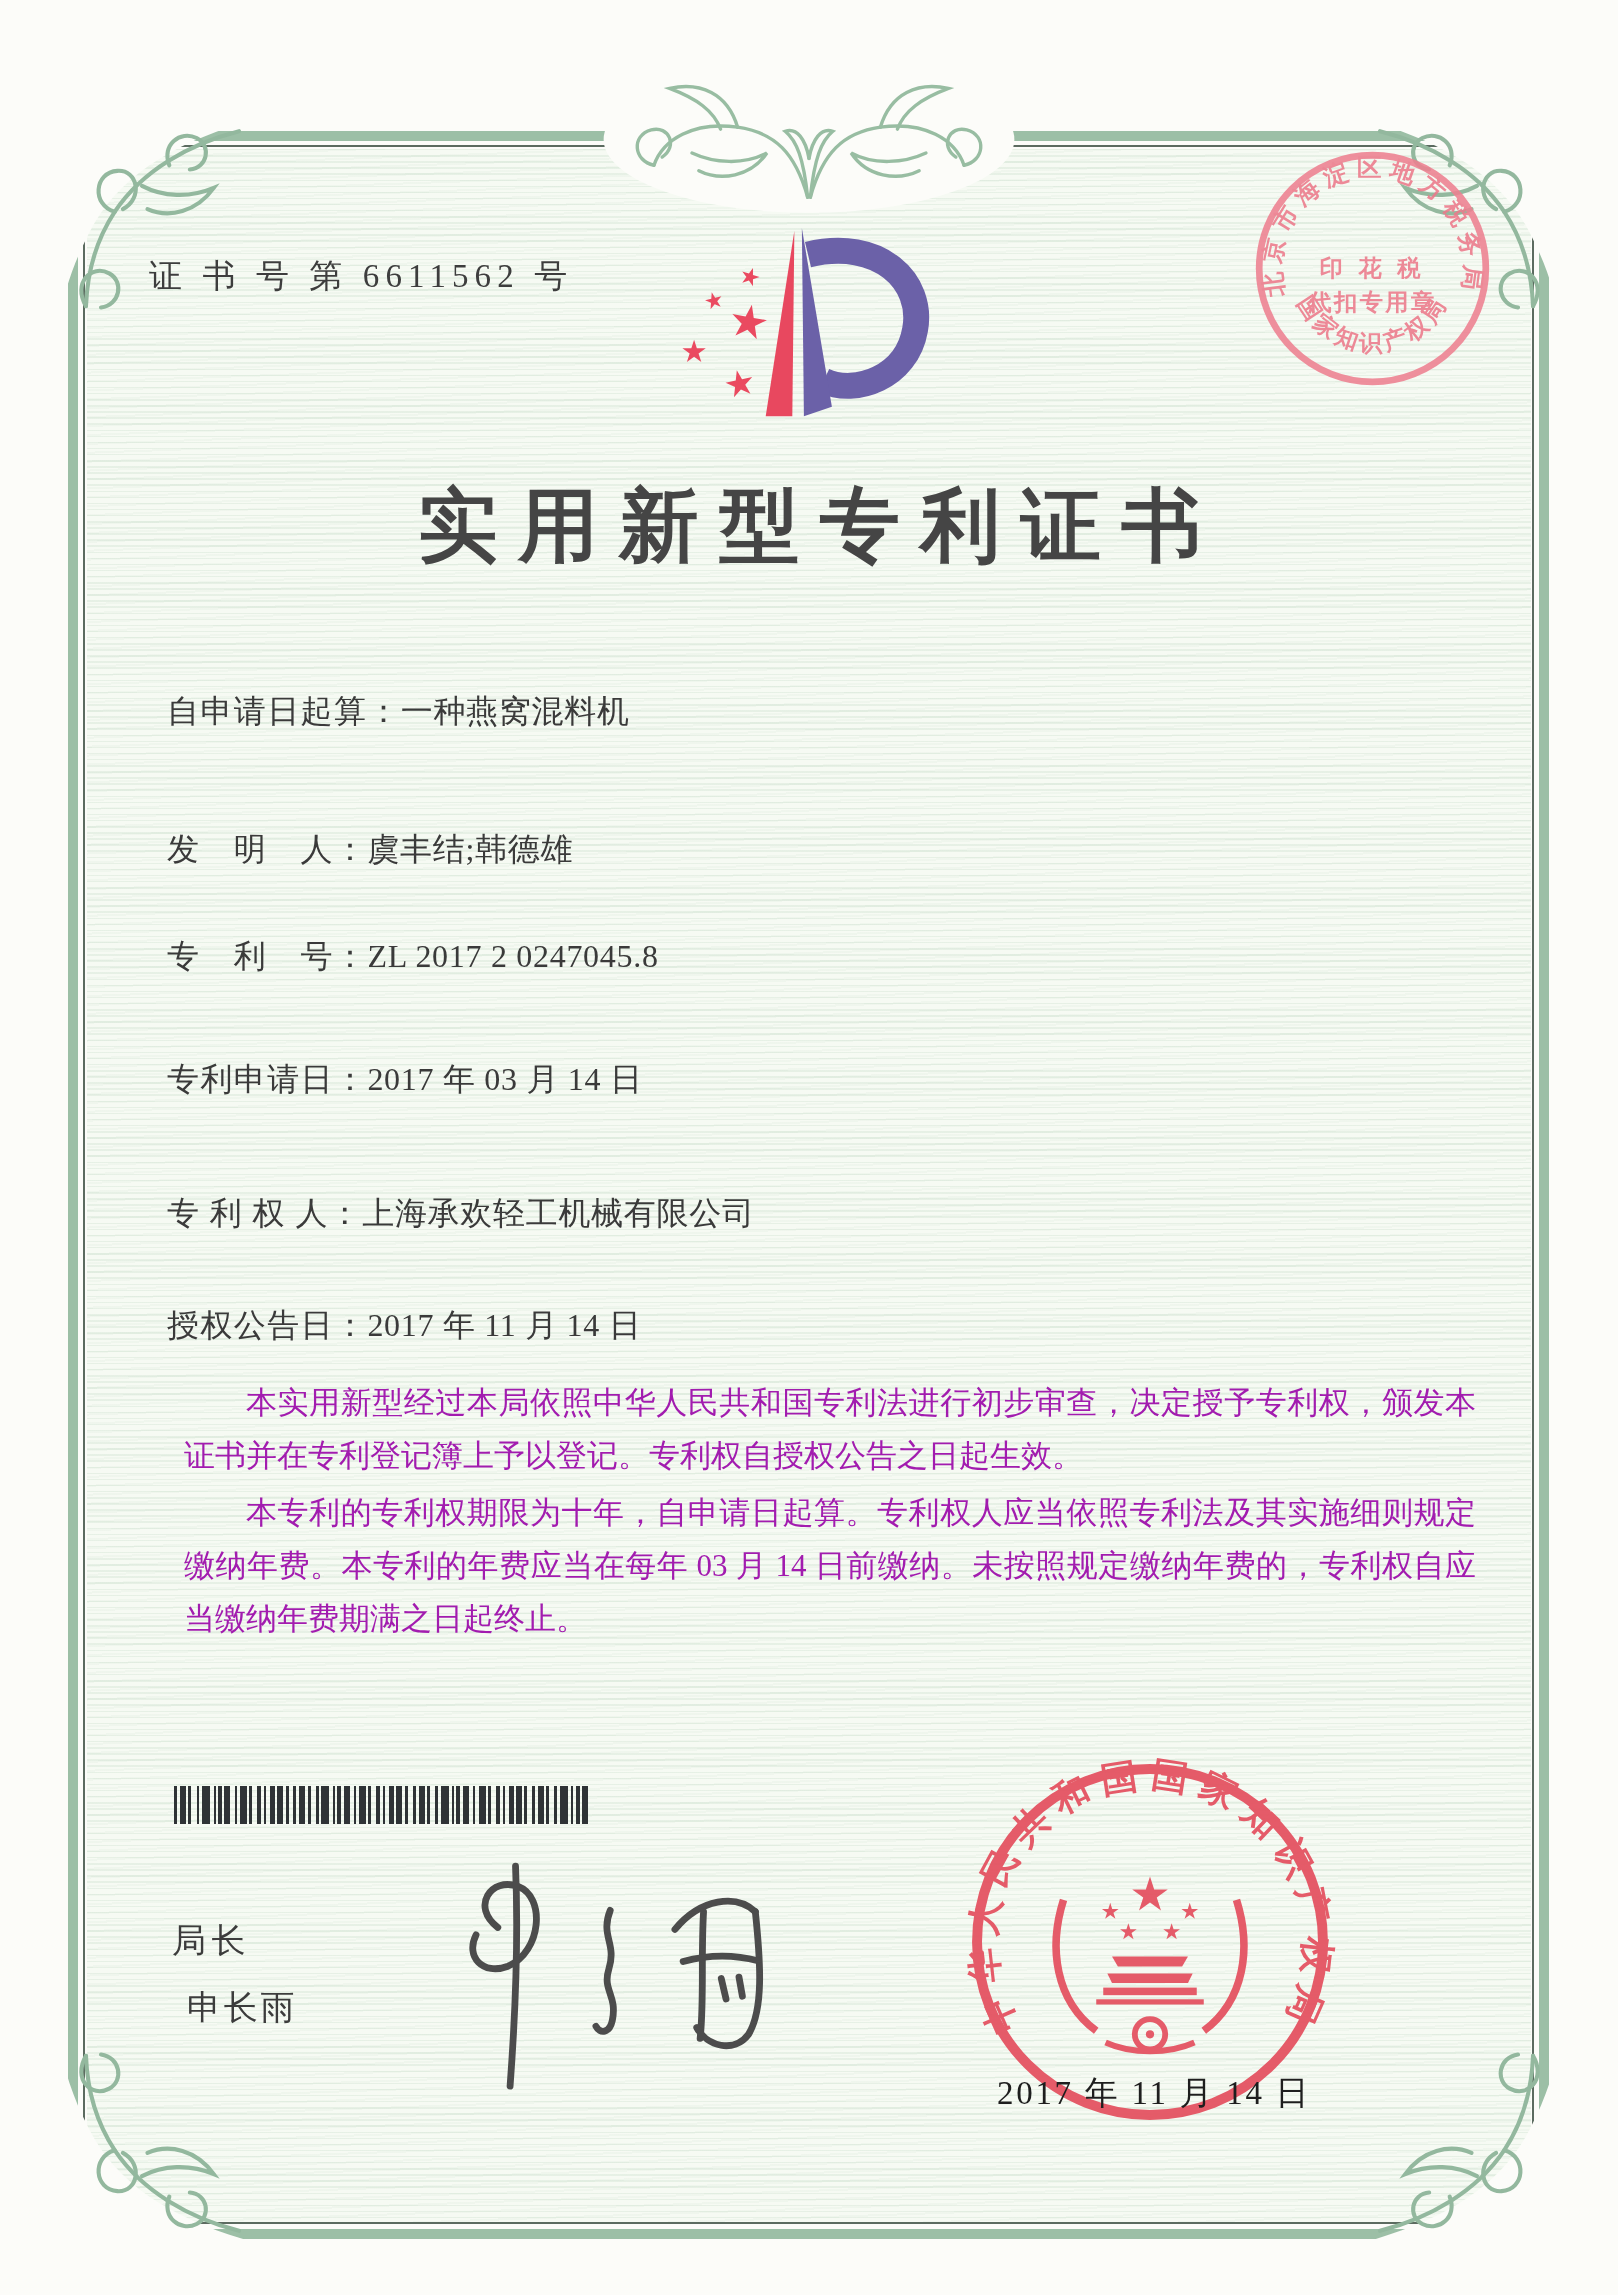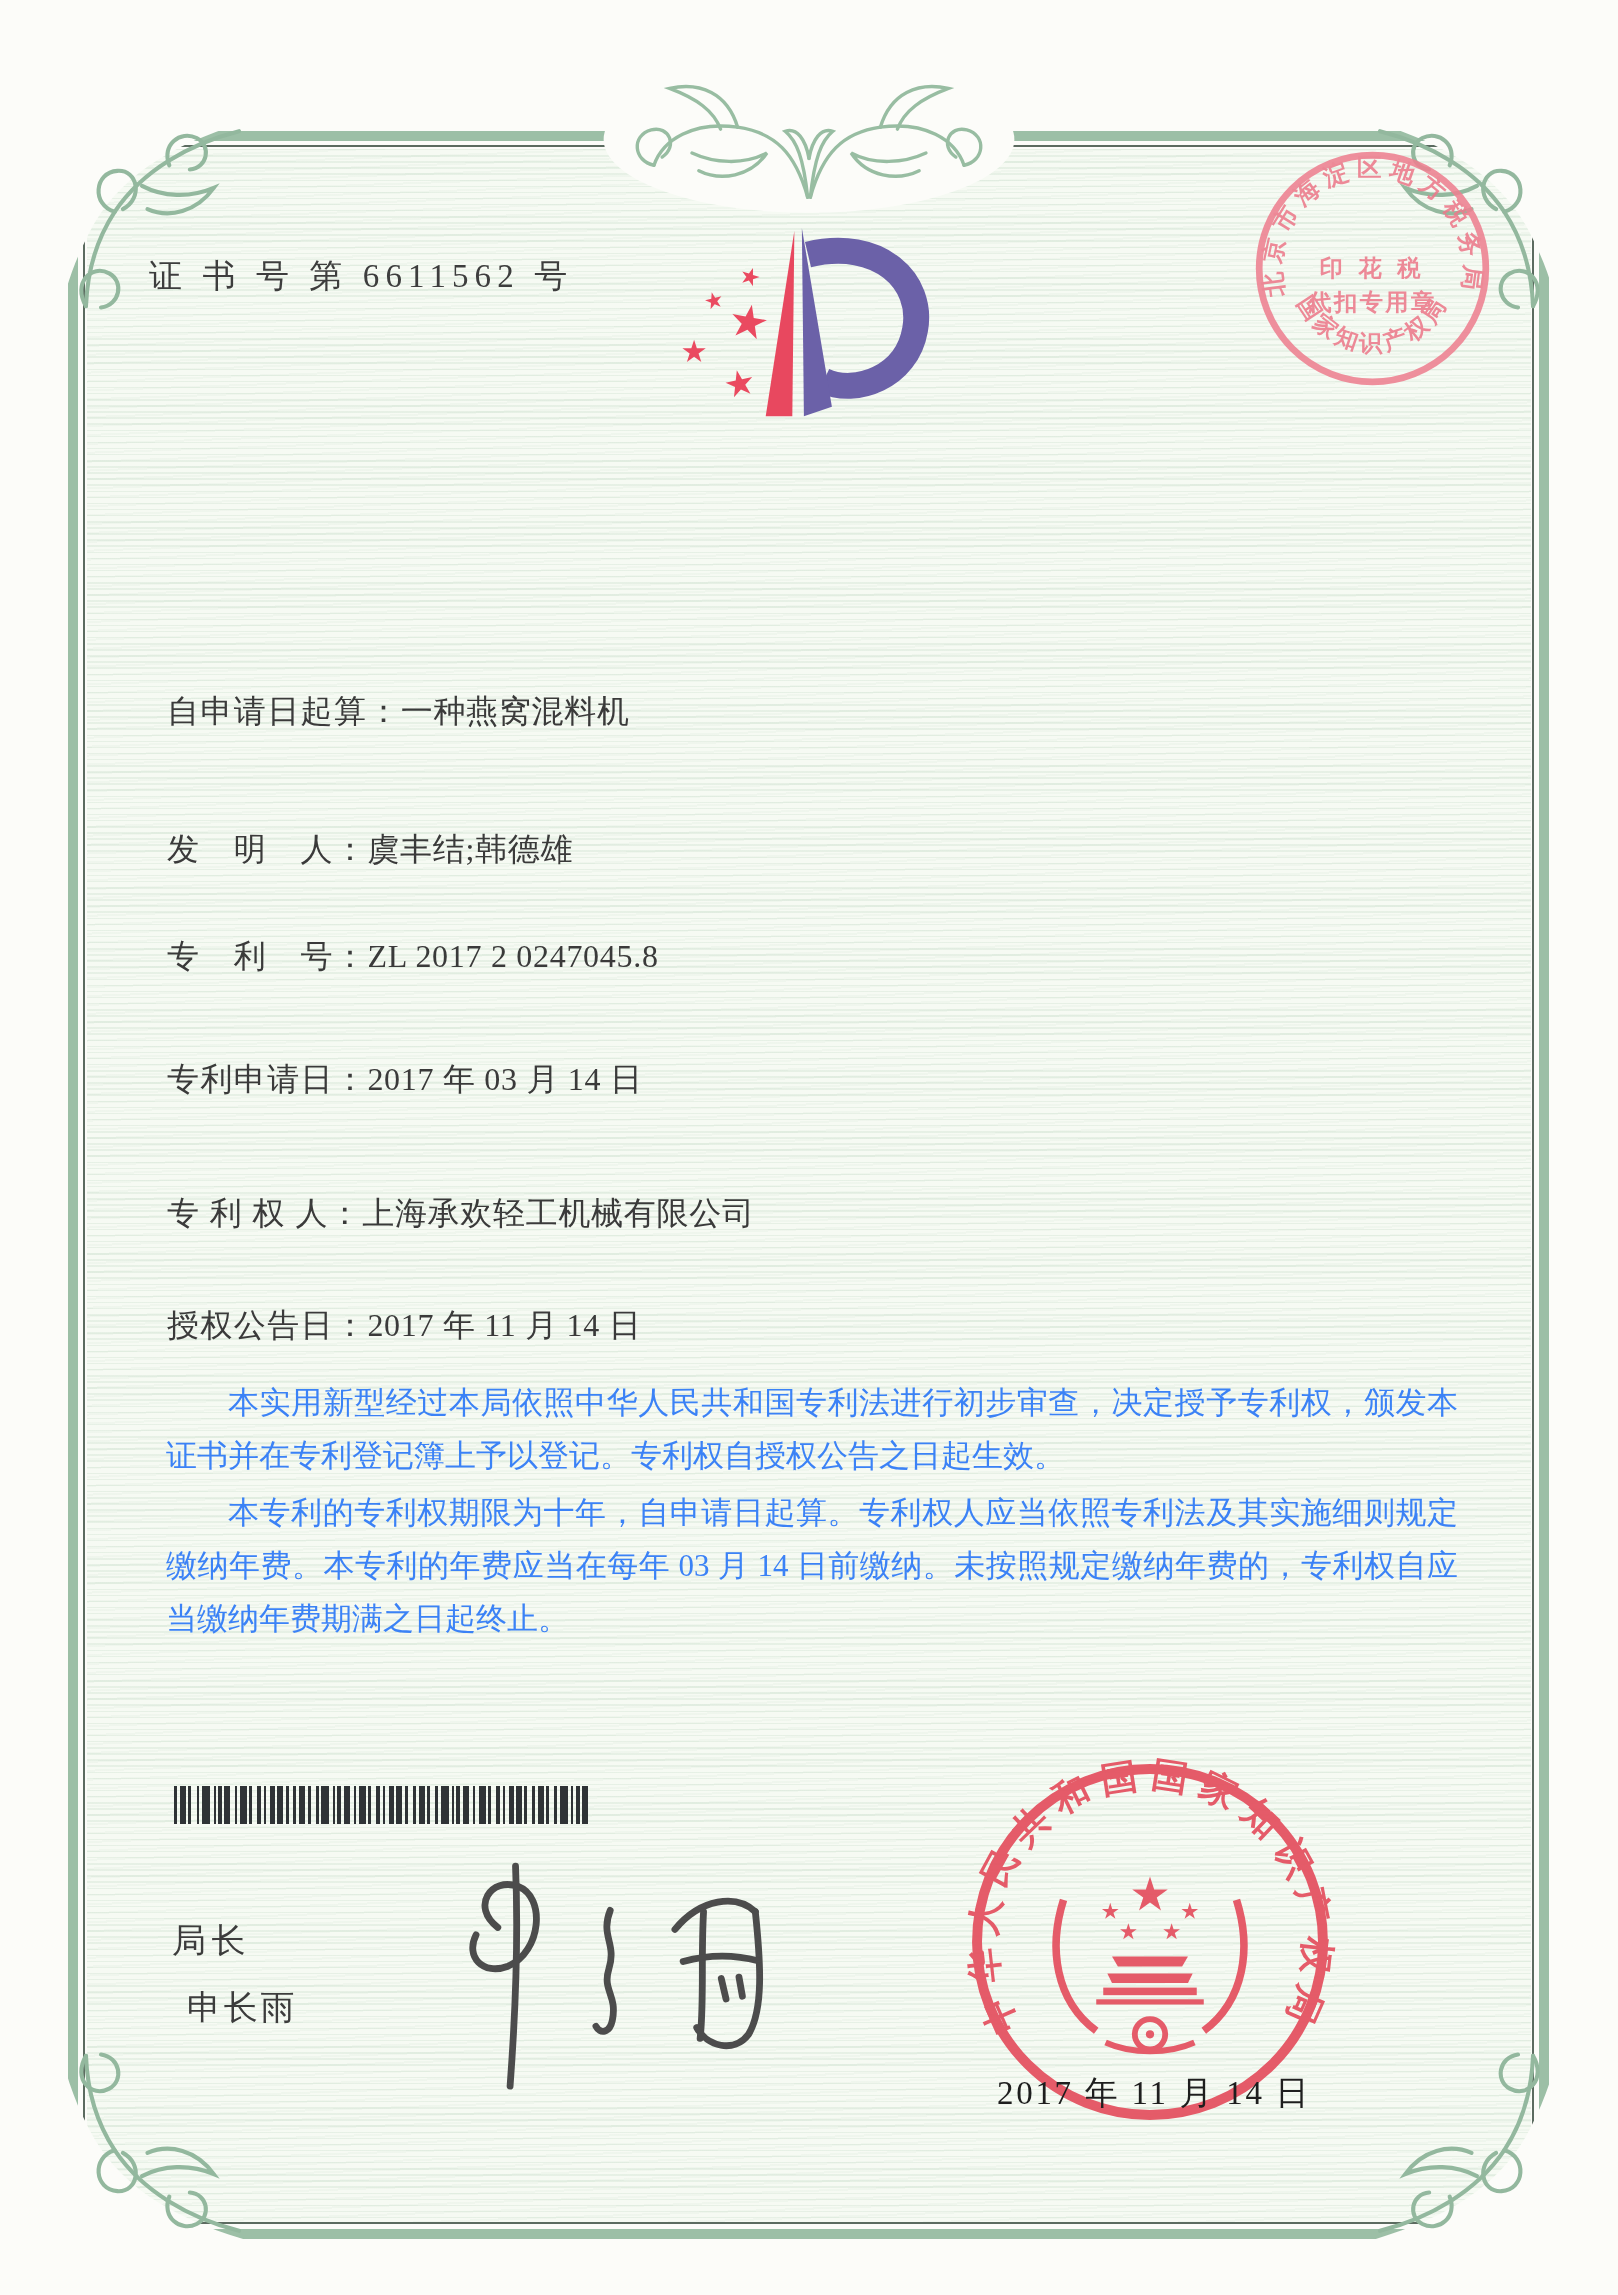--- a/index.html
+++ b/index.html
@@ -44,22 +44,22 @@
     letter-spacing:20.5px;text-indent:20.5px;white-space:nowrap;
   }
   svg.tax-stamp{position:absolute;left:1250px;top:146px;width:245px;height:245px;z-index:4;opacity:.88;}
 
   .fields{position:absolute;left:167px;top:690px;width:1309px;z-index:3;}
   .field-row{position:absolute;left:0;white-space:nowrap;font-size:32px;color:#3a3a3a;}
   .field-row .lbl{letter-spacing:1.4px;}
   .field-row .val{letter-spacing:0.7px;}
 
   .paragraphs{
-    position:absolute;left:166px;top:1376px;width:1292px;z-index:3;
-    font-size:31px;line-height:53px;text-align:justify;color:#3b82f6;
+    position:absolute;left:184px;top:1376px;width:1292px;z-index:3;
+    font-size:31px;line-height:53px;text-align:justify;color:#a21caf;
   }
   .paragraphs p{margin:0 0 4.1px 0;text-indent:2em;}
 
   .barcode{position:absolute;left:174px;top:1786px;width:423px;height:38px;z-index:3;}
   .barcode span{position:absolute;top:0;bottom:0;background:#2f3336;}
 
   .director-title{position:absolute;left:172px;top:1918px;font-size:34px;color:#3c3c3c;letter-spacing:5.5px;z-index:3;}
   .director-name{position:absolute;left:187px;top:1985px;font-size:34px;color:#3c3c3c;letter-spacing:2.7px;z-index:3;}
   svg.signature{position:absolute;left:382px;top:1849px;width:436px;height:259px;z-index:3;}
 
@@ -131,20 +131,21 @@
     <polygon points="175,20 133,292 172,292" fill="#e8485f"></polygon>
     <g fill="#ea4a60">
       <use href="#star" transform="translate(110,88) scale(14) rotate(18)"></use>
       <use href="#star" transform="translate(57,123) scale(13) rotate(-14)"></use>
       <use href="#star" transform="translate(108,155) scale(27) rotate(10)"></use>
       <use href="#star" transform="translate(28,198) scale(18)"></use>
       <use href="#star" transform="translate(95,245) scale(21) rotate(-12)"></use>
     </g>
   </svg>
 
+  <div class="title">实用新型专利证书</div>
 
   <svg class="tax-stamp" viewBox="0 0 400 400">
     <defs>
       <path id="ts-top" d="M 62,258 A 150,150 0 1 1 338,258" fill="none"></path>
       <path id="ts-bot" d="M 72,240 A 134,134 0 0 0 328,240" fill="none"></path>
     </defs>
     <circle cx="200" cy="200" r="185" fill="none" stroke="#ee8191" stroke-width="11"></circle>
     <text font-size="40" fill="#ec7a8b" letter-spacing="11" font-weight="bold">
       <textPath href="#ts-top" startOffset="50%" text-anchor="middle">北京市海淀区地方税务局</textPath>
     </text>

